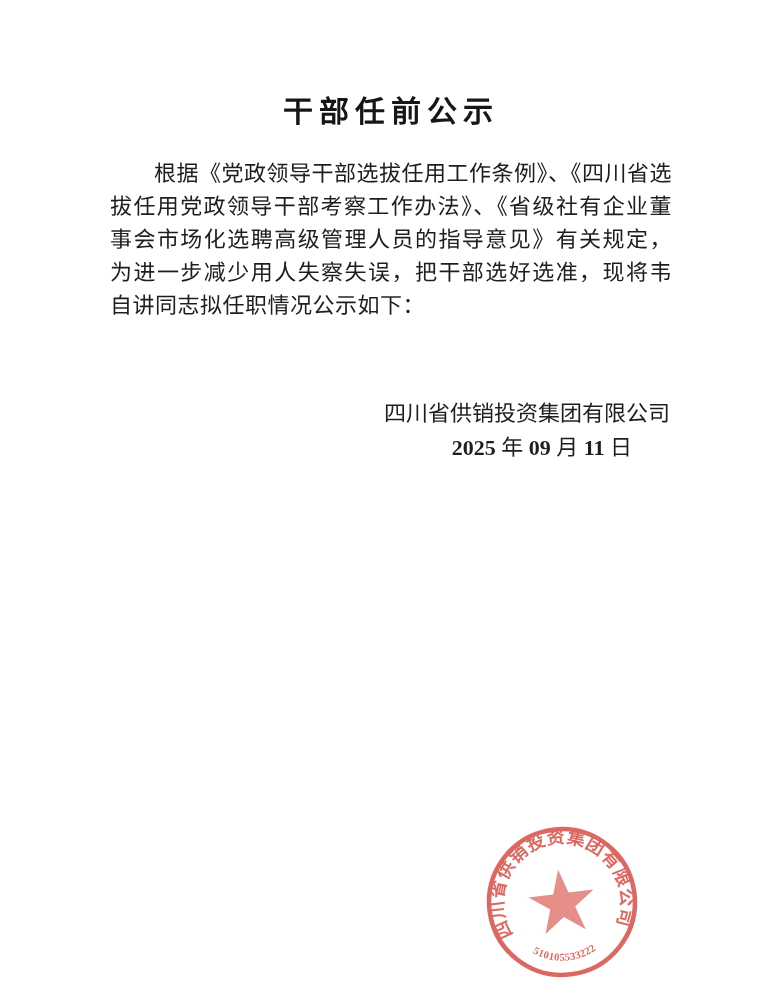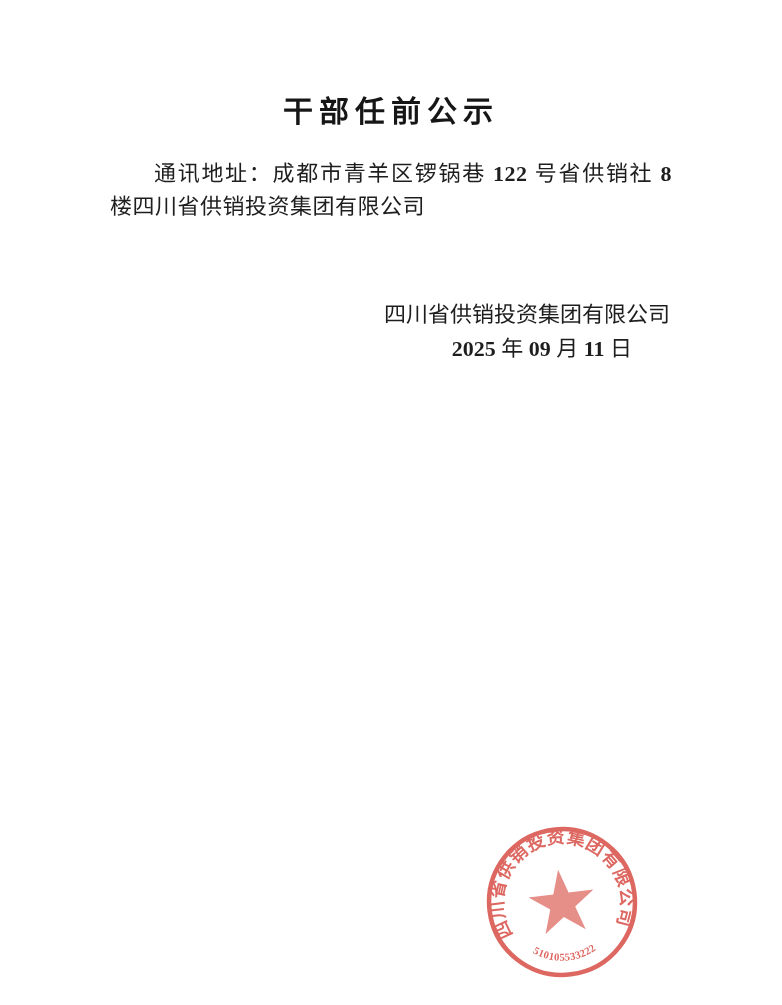--- a/index.html
+++ b/index.html
@@ -83,21 +83,21 @@
   }
 </style>
 </head>
 <body>
 
 <div class="page">
 
   <h1 class="doc-title">干部任前公示</h1>
 
   <div class="doc-body">
-    <p class="num-bold">通讯地址：成都市青羊区锣锅巷 <b>122</b> 号省供销社 <b>8</b> 楼四川省供销投资集团有限公司</p>
+    <p class="num-bold">根据《党政领导干部选拔任用工作条例》、《四川省选拔任用党政领导干部考察工作办法》、《省级社有企业董事会市场化选聘高级管理人员的指导意见》有关规定，为进一步减少用人失察失误，把干部选好选准，现将韦自讲同志拟任职情况公示如下：</p>
   </div>
 
   <div class="signature">
     <div class="sig-org">四川省供销投资集团有限公司</div>
     <div class="sig-date num-bold"><b>2025</b> 年 <b>09</b> 月 <b>11</b> 日</div>
   </div>
 
   <svg class="seal" viewBox="0 0 160 160" aria-hidden="true">
     <defs>
 

